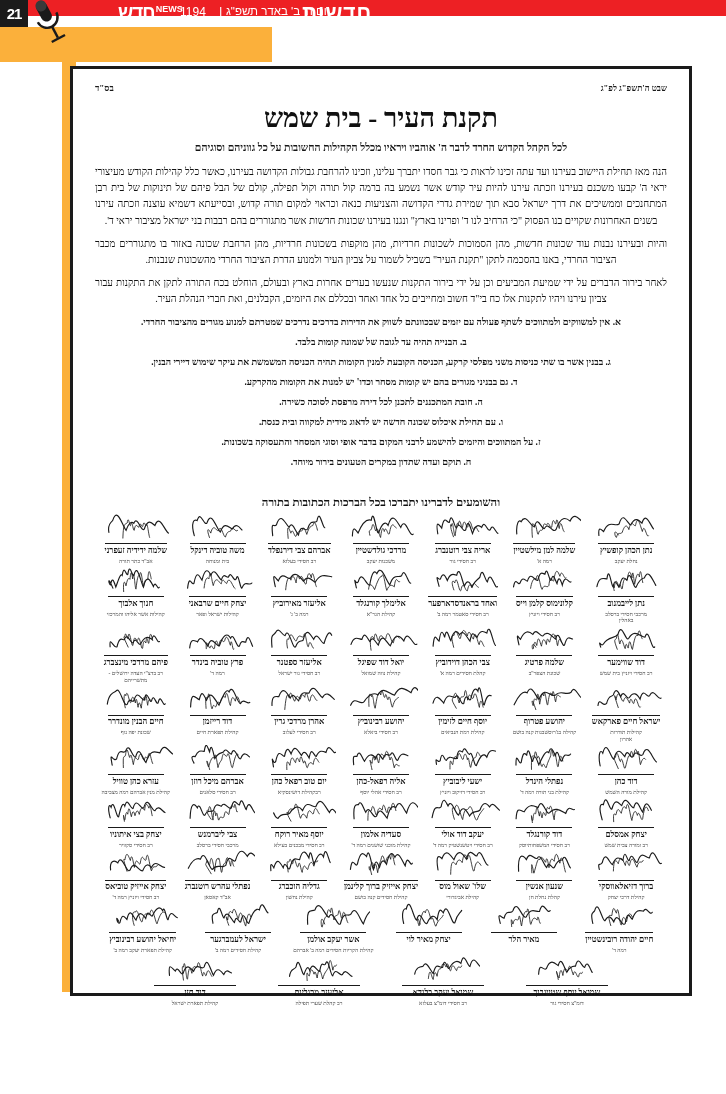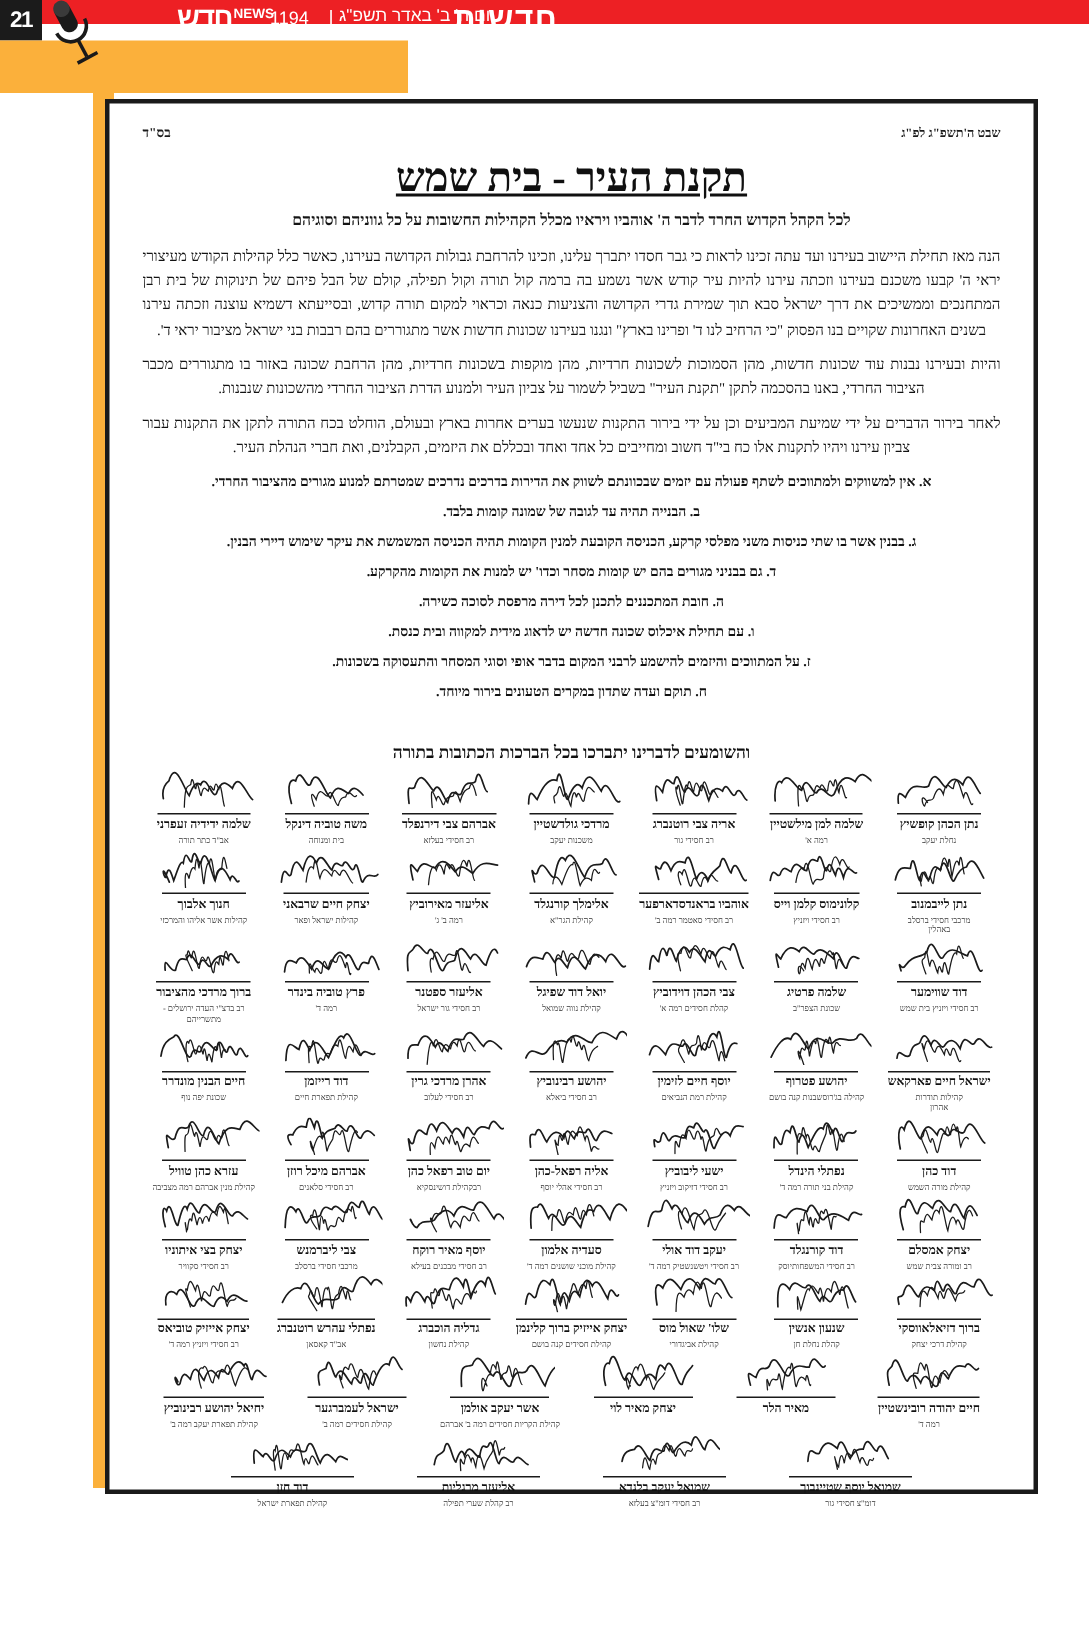--- a/index.html
+++ b/index.html
@@ -88,21 +88,20 @@
     font-size:8px;color:#1a1a1a;font-weight:bold;
     letter-spacing:0;
   }
   .doc-bsd{font-size:9px;}
   .doc-date{font-size:8.5px;}
 
   .doc-title{
     text-align:center;font-size:27px;font-weight:bold;
     color:#101010;margin-top:10px;letter-spacing:0px;
     font-family:"Liberation Serif", serif;
-    text-decoration:underline;
   }
   .doc-subtitle{
     text-align:center;font-size:10.5px;font-weight:bold;
     color:#151515;margin-top:8px;
   }
 
   .doc-body{margin-top:11px;}
   .para{
     font-size:10px;line-height:1.62;color:#121212;
     text-align:justify;text-align-last:center;
@@ -268,21 +267,21 @@
               <svg width="74" height="25" viewBox="0 0 74 25">
                 <path d="M 6.5 19.9 C 8.5 8.4, 10.9 19.5, 13.1 15.9 C 15.6 8.5, 18.2 13.7, 20.4 14.1 C 24.0 3.0, 27.7 14.6, 30.8 13.4 C 33.3 2.5, 35.9 6.9, 38.0 7.1 C 40.2 -2.6, 42.3 14.9, 44.1 13.4 C 46.2 4.2, 48.2 13.5, 50.0 16.6 C 51.8 7.8, 53.7 12.9, 55.3 18.2 C 58.4 5.4, 61.4 16.8, 64.0 14.9" stroke="#1b1b1b" stroke-width="1.15" fill="none" stroke-linecap="round"></path>
                 <path d="M 7.3 18.3 C 8.4 10.8, 10.8 7.4, 12.8 9.1 C 14.9 -2.7, 17.0 18.4, 18.8 19.4 C 21.2 12.8, 23.6 19.1, 25.6 15.4 C 27.3 1.0, 29.1 13.6, 30.5 10.7 C 32.6 -3.7, 34.8 1.5, 36.6 6.3 C 38.8 -2.9, 40.9 10.8, 42.8 8.0" stroke="#1b1b1b" stroke-width="0.85" fill="none" stroke-linecap="round" transform="translate(16.28,3)"></path>
               </svg>
             </div><div class="sig-name">קלונימוס קלמן וייס</div><div class="sig-role">רב חסידי ויזניץ</div></div>
           <div class="sig-cell"><div class="sig-scribble">
               <svg width="74" height="25" viewBox="0 0 74 25">
                 <path d="M 13.1 19.3 C 9.0 4.6, 11.9 13.3, 14.4 12.1 C 16.8 4.4, 19.2 8.5, 21.3 13.5 C 24.6 5.3, 27.9 7.4, 30.7 8.2 C 33.4 -3.0, 36.1 14.4, 38.4 19.1 C 41.1 11.9, 43.8 14.9, 46.1 19.9 C 48.8 13.0, 51.6 13.2, 53.9 10.2 C 56.5 -2.6, 59.1 14.1, 61.4 14.9 C 64.9 0.5, 68.5 22.9, 71.5 19.7" stroke="#1b1b1b" stroke-width="1.15" fill="none" stroke-linecap="round"></path>
                 <path d="M 11.6 19.9 C 8.3 11.2, 10.5 9.3, 12.5 12.9 C 14.7 1.7, 16.8 24.7, 18.7 20.2 C 20.9 8.5, 23.2 22.1, 25.1 20.8 C 26.6 13.0, 28.2 14.1, 29.5 17.6 C 31.8 8.1, 34.2 18.1, 36.2 17.4" stroke="#1b1b1b" stroke-width="0.85" fill="none" stroke-linecap="round" transform="translate(16.28,3)"></path>
               </svg>
-            </div><div class="sig-name">אוהביו בראנדסדארפער</div><div class="sig-role">רב חסידי סאטמר רמה ב'</div></div>
+            </div><div class="sig-name">ואחד בראנדסדארפער</div><div class="sig-role">רב חסידי סאטמר רמה ב'</div></div>
           <div class="sig-cell"><div class="sig-scribble">
               <svg width="74" height="25" viewBox="0 0 74 25">
                 <path d="M 12.4 20.9 C 8.9 5.7, 11.7 19.0, 14.2 14.8 C 18.2 1.6, 22.2 19.5, 25.7 18.0 C 28.2 3.3, 30.8 3.3, 32.9 6.6 C 37.4 -4.1, 41.9 13.8, 45.8 17.9 C 49.9 5.4, 54.0 11.3, 57.6 8.7 C 60.8 -1.4, 64.0 16.9, 66.7 16.2" stroke="#1b1b1b" stroke-width="1.15" fill="none" stroke-linecap="round"></path>
                 <path d="M 8.3 19.2 C 8.9 11.9, 11.8 14.5, 14.3 19.6 C 16.8 12.4, 19.3 5.7, 21.5 6.5 C 23.2 -0.7, 25.0 17.0, 26.5 20.4 C 29.1 13.9, 31.7 14.8, 34.0 16.9 C 35.9 2.0, 37.8 15.1, 39.4 11.6" stroke="#1b1b1b" stroke-width="0.85" fill="none" stroke-linecap="round" transform="translate(16.28,3)"></path>
               </svg>
             </div><div class="sig-name">אלימלך קורנגלד</div><div class="sig-role">קהילת הגר"א</div></div>
           <div class="sig-cell"><div class="sig-scribble">
               <svg width="74" height="25" viewBox="0 0 74 25">
                 <path d="M 13.3 19.6 C 9.6 3.3, 13.2 11.0, 16.3 13.9 C 20.5 3.7, 24.6 12.2, 28.2 11.5 C 32.8 3.1, 37.5 9.3, 41.5 14.2 C 45.6 7.6, 49.7 13.1, 53.2 15.2 C 59.0 5.3, 64.8 9.2, 69.7 9.8" stroke="#1b1b1b" stroke-width="1.15" fill="none" stroke-linecap="round"></path>
                 <path d="M 7.4 19.8 C 8.3 8.8, 10.6 5.1, 12.6 10.2 C 14.4 3.6, 16.2 7.0, 17.8 12.9 C 19.0 1.5, 20.3 7.9, 21.5 9.1 C 23.7 0.1, 26.0 16.6, 27.9 13.8 C 29.7 0.0, 31.5 2.5, 33.0 7.8 C 34.8 -5.4, 36.6 16.4, 38.1 16.9" stroke="#1b1b1b" stroke-width="0.85" fill="none" stroke-linecap="round" transform="translate(16.28,3)"></path>
@@ -336,21 +335,21 @@
               <svg width="74" height="25" viewBox="0 0 74 25">
                 <path d="M 8.7 21.9 C 9.7 11.3, 13.4 14.7, 16.5 15.9 C 20.1 8.0, 23.7 15.9, 26.8 20.2 C 30.9 7.3, 34.9 21.0, 38.4 19.8 C 42.3 8.0, 46.2 6.5, 49.6 12.2 C 52.7 5.2, 55.7 22.6, 58.4 20.1 C 60.6 12.8, 62.8 16.6, 64.7 16.2 C 67.1 5.9, 69.5 15.6, 71.6 20.3" stroke="#1b1b1b" stroke-width="1.15" fill="none" stroke-linecap="round"></path>
                 <path d="M 9.0 19.7 C 8.3 7.4, 10.6 17.2, 12.6 19.1 C 14.2 12.0, 15.9 22.9, 17.3 19.0 C 18.8 4.9, 20.3 15.8, 21.6 17.2 C 23.6 4.5, 25.6 15.8, 27.4 11.6 C 29.4 3.4, 31.4 11.8, 33.1 16.3 C 34.3 5.0, 35.5 24.8, 36.6 20.0" stroke="#1b1b1b" stroke-width="0.85" fill="none" stroke-linecap="round" transform="translate(16.28,3)"></path>
               </svg>
             </div><div class="sig-name">פרץ טוביה בינדר</div><div class="sig-role">רמה ד'</div></div>
           <div class="sig-cell"><div class="sig-scribble">
               <svg width="74" height="25" viewBox="0 0 74 25">
                 <path d="M 11.1 20.8 C 10.2 8.4, 14.4 22.9, 18.0 20.8 C 20.5 9.9, 23.1 13.9, 25.3 13.7 C 28.4 5.2, 31.4 18.0, 34.1 17.0 C 36.7 9.2, 39.3 20.0, 41.6 18.1 C 45.6 9.6, 49.5 10.4, 52.9 13.4 C 55.5 3.6, 58.1 18.0, 60.4 15.5" stroke="#1b1b1b" stroke-width="1.15" fill="none" stroke-linecap="round"></path>
                 <path d="M 12.9 18.1 C 7.2 6.1, 8.5 7.8, 9.5 7.6 C 10.6 -0.2, 11.6 11.7, 12.6 9.2 C 14.3 -4.1, 16.1 18.8, 17.6 16.4 C 19.4 1.5, 21.1 14.5, 22.6 10.8 C 24.3 3.1, 26.0 23.1, 27.4 18.9 C 28.5 8.6, 29.6 13.1, 30.6 14.0 C 31.6 2.0, 32.7 16.8, 33.6 14.0 C 34.9 -0.6, 36.2 6.2, 37.4 11.5" stroke="#1b1b1b" stroke-width="0.85" fill="none" stroke-linecap="round" transform="translate(16.28,3)"></path>
               </svg>
-            </div><div class="sig-name">ברוך מרדכי מהציבור</div><div class="sig-role">רב בדצ"י העדה ירושלים -</div><div class="sig-role2">מתשרייהם</div></div>
+            </div><div class="sig-name">פיהם מרדכי מינצברג</div><div class="sig-role">רב בדצ"י העדה ירושלים -</div><div class="sig-role2">מתשרייהם</div></div>
         </div>
         <div class="sig-row">
           <div class="sig-cell"><div class="sig-scribble">
               <svg width="74" height="25" viewBox="0 0 74 25">
                 <path d="M 9.0 20.5 C 10.1 11.2, 14.1 22.8, 17.6 18.4 C 20.0 9.1, 22.3 12.6, 24.3 10.0 C 26.9 1.8, 29.5 6.7, 31.7 11.7 C 34.7 3.1, 37.8 15.6, 40.4 12.5 C 44.2 6.3, 47.9 8.4, 51.1 14.1 C 54.5 0.6, 57.9 14.4, 60.8 10.3 C 64.8 2.0, 68.7 15.5, 72.1 13.1" stroke="#1b1b1b" stroke-width="1.15" fill="none" stroke-linecap="round"></path>
                 <path d="M 13.0 19.6 C 7.7 3.9, 9.3 6.2, 10.8 11.8 C 13.4 -3.0, 16.0 14.7, 18.2 13.3 C 20.3 5.6, 22.4 11.6, 24.3 15.1 C 25.8 5.2, 27.3 17.7, 28.6 15.2 C 30.9 2.1, 33.2 23.4, 35.2 19.1" stroke="#1b1b1b" stroke-width="0.85" fill="none" stroke-linecap="round" transform="translate(16.28,3)"></path>
               </svg>
             </div><div class="sig-name">ישראל חיים פארקאש</div><div class="sig-role">קהילות תודרות</div><div class="sig-role2">אהרון</div></div>
           <div class="sig-cell"><div class="sig-scribble">
               <svg width="74" height="25" viewBox="0 0 74 25">

